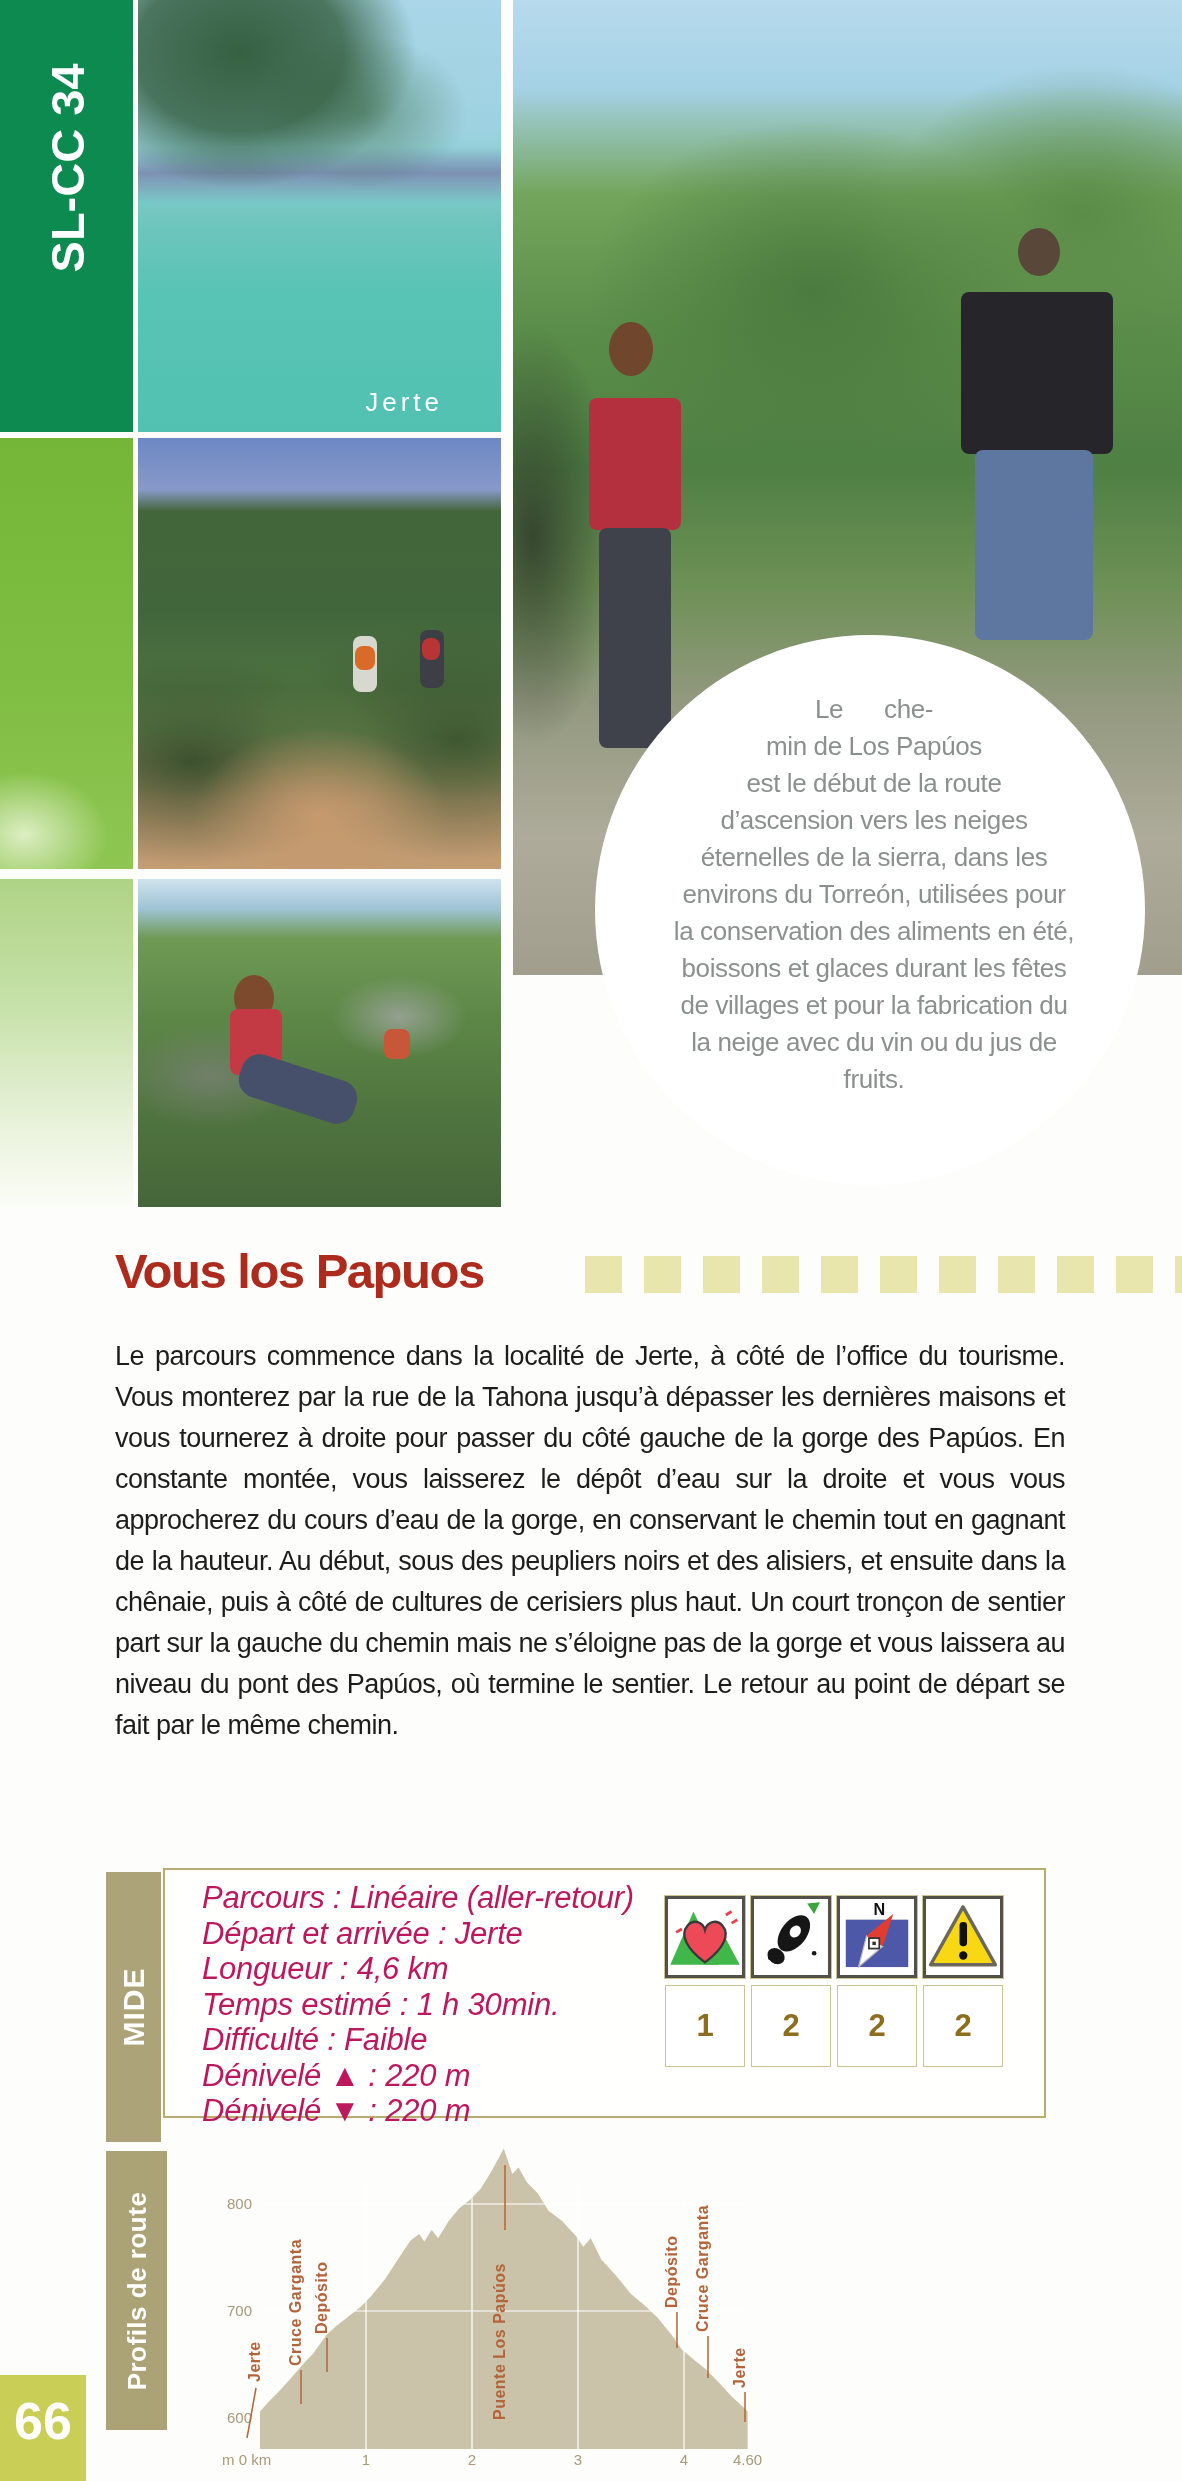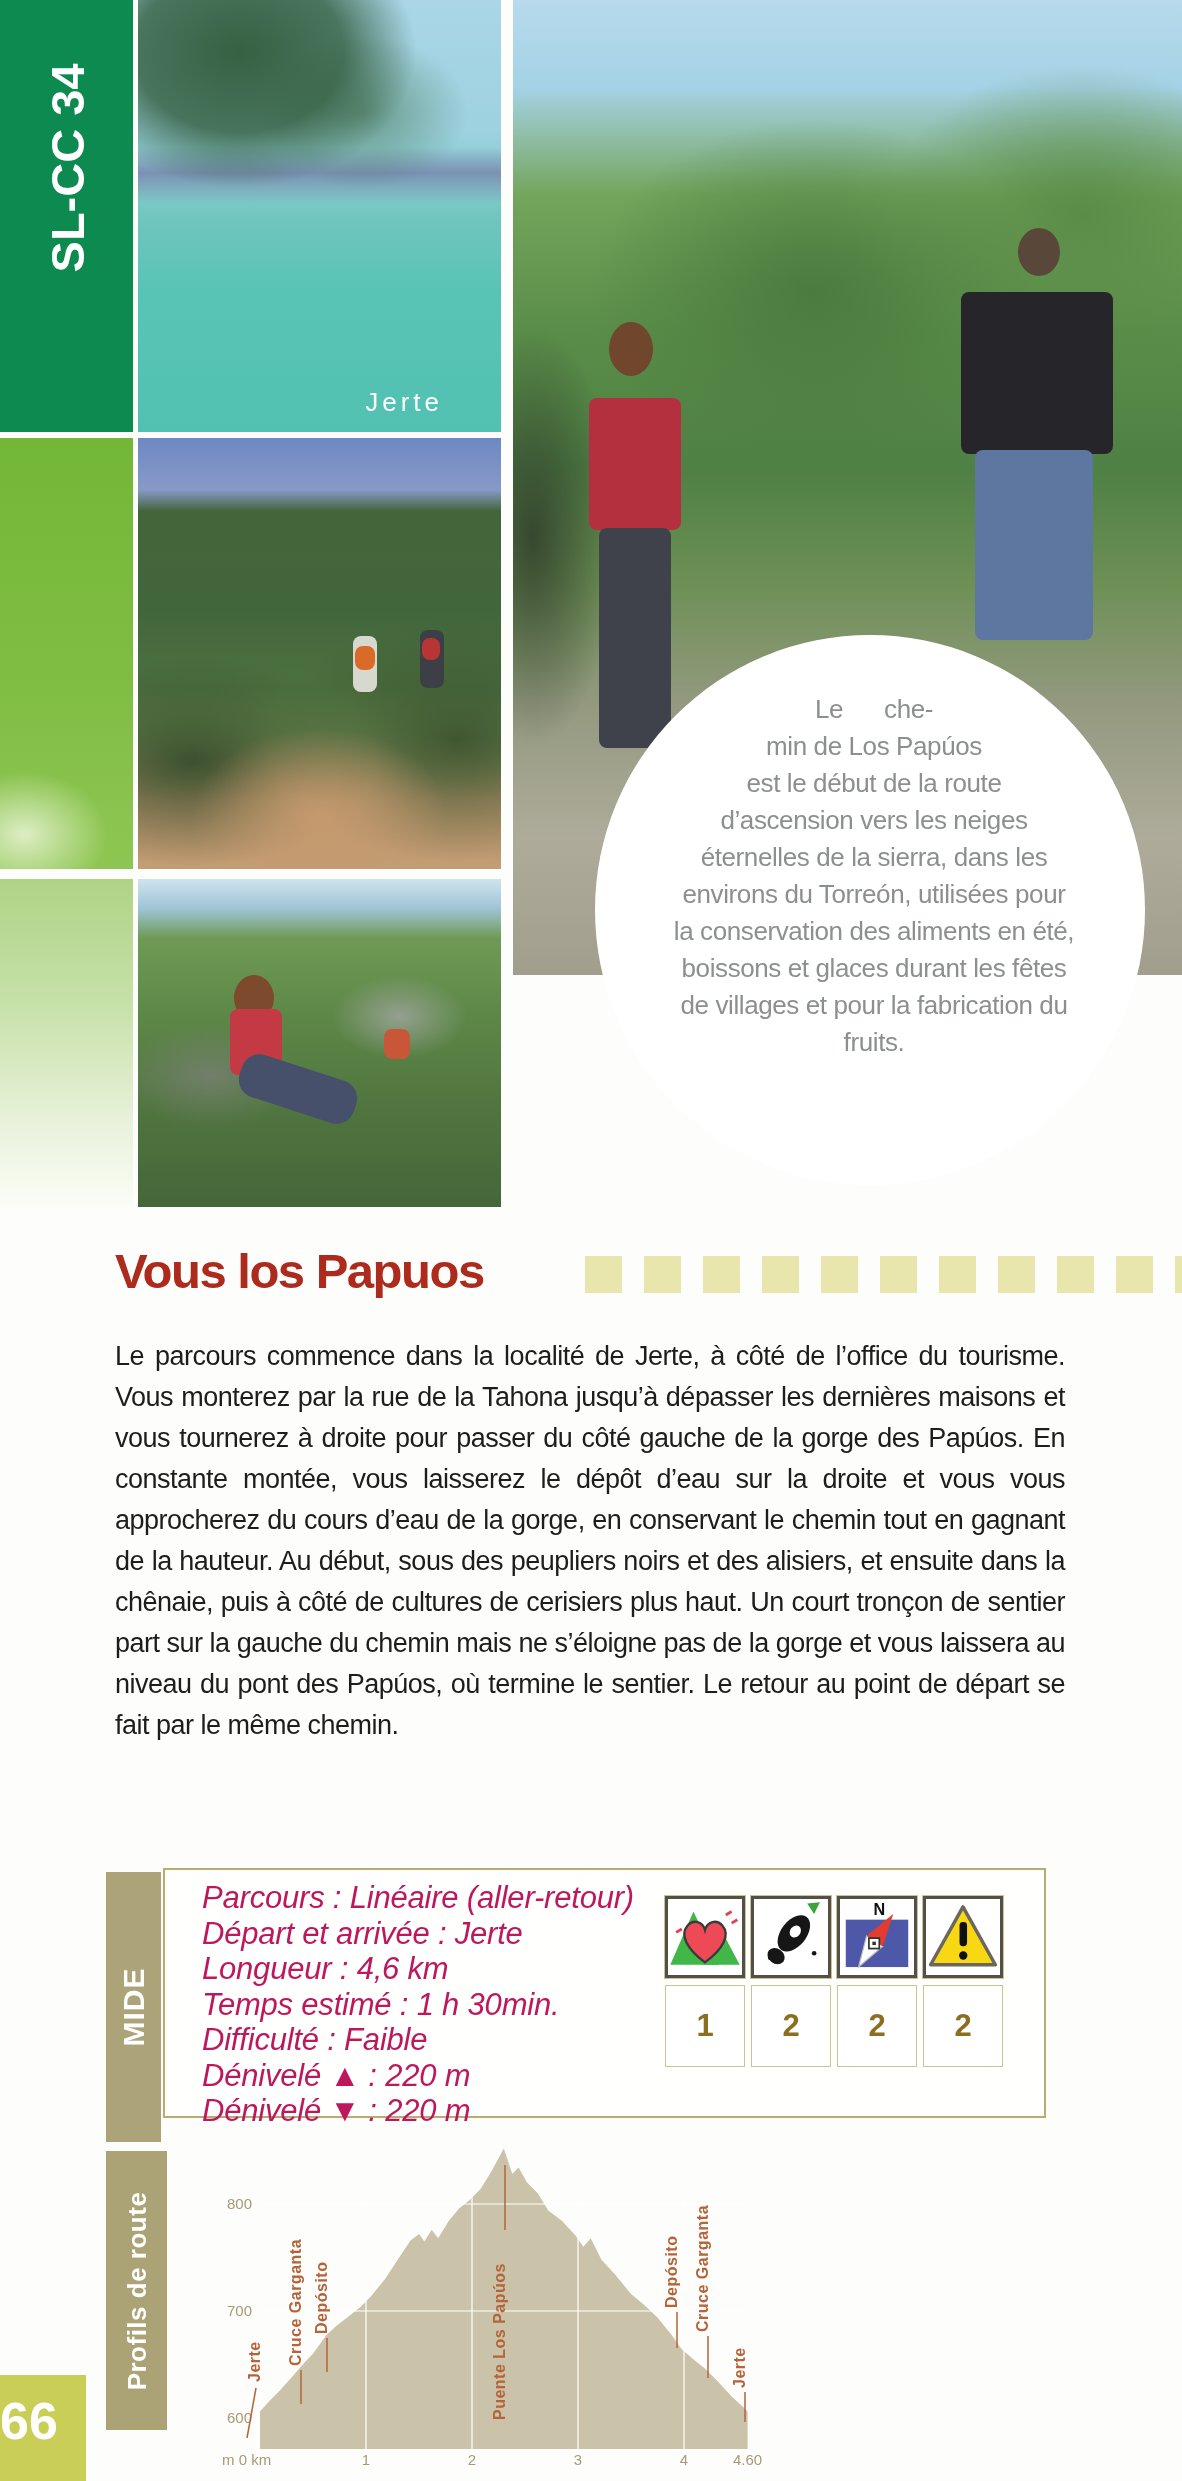--- a/index.html
+++ b/index.html
@@ -83,21 +83,21 @@
     display:flex;align-items:center;justify-content:center;
     color:#8d6e1e;font-size:31px;font-weight:bold;}
 
   
   #profile-tab{left:106px;top:2151px;width:61px;height:279px;background:#aba275;}
   #profile-tab .vtab-label{font-size:26px;letter-spacing:0.5px;}
   #profile-chart{left:200px;top:2120px;width:620px;height:360px;}
 
   
   #page-number{left:0;top:2375px;width:86px;height:106px;background:#c9ce57;
-    display:flex;align-items:center;justify-content:flex-start;padding-bottom:14px;box-sizing:border-box;
+    display:flex;align-items:center;justify-content:center;padding-bottom:14px;box-sizing:border-box;
     color:#fff;font-size:52px;font-weight:bold;}
 </style>
 </head>
 <body>
 
 <div id="page">
 
   <div id="banner" class="abs">
     <span class="code">SL-CC 34</span>
   </div>
@@ -132,20 +132,21 @@
     <div id="circle-text">
         <div>Le&nbsp;&nbsp;&nbsp;&nbsp;&nbsp;&nbsp;che-</div>
         <div>min de Los Papúos</div>
         <div>est le début de la route</div>
         <div>d’ascension vers les neiges</div>
         <div>éternelles de la sierra, dans les</div>
         <div>environs du Torreón, utilisées pour</div>
         <div>la conservation des aliments en été,</div>
         <div>boissons et glaces durant les fêtes</div>
         <div>de villages et pour la fabrication du</div>
+        <div>la neige avec du vin ou du jus de</div>
         <div>fruits.</div>
       </div>
   </div>
 
   <div id="article-title" class="abs">Vous los Papuos</div>
   <div id="title-squares">
       <div class="title-square" style="left: 585px; background: rgb(233, 230, 173);"></div>
       <div class="title-square" style="left: 644px; background: rgb(233, 230, 173);"></div>
       <div class="title-square" style="left: 703px; background: rgb(233, 230, 173);"></div>
       <div class="title-square" style="left: 762px; background: rgb(233, 230, 173);"></div>

